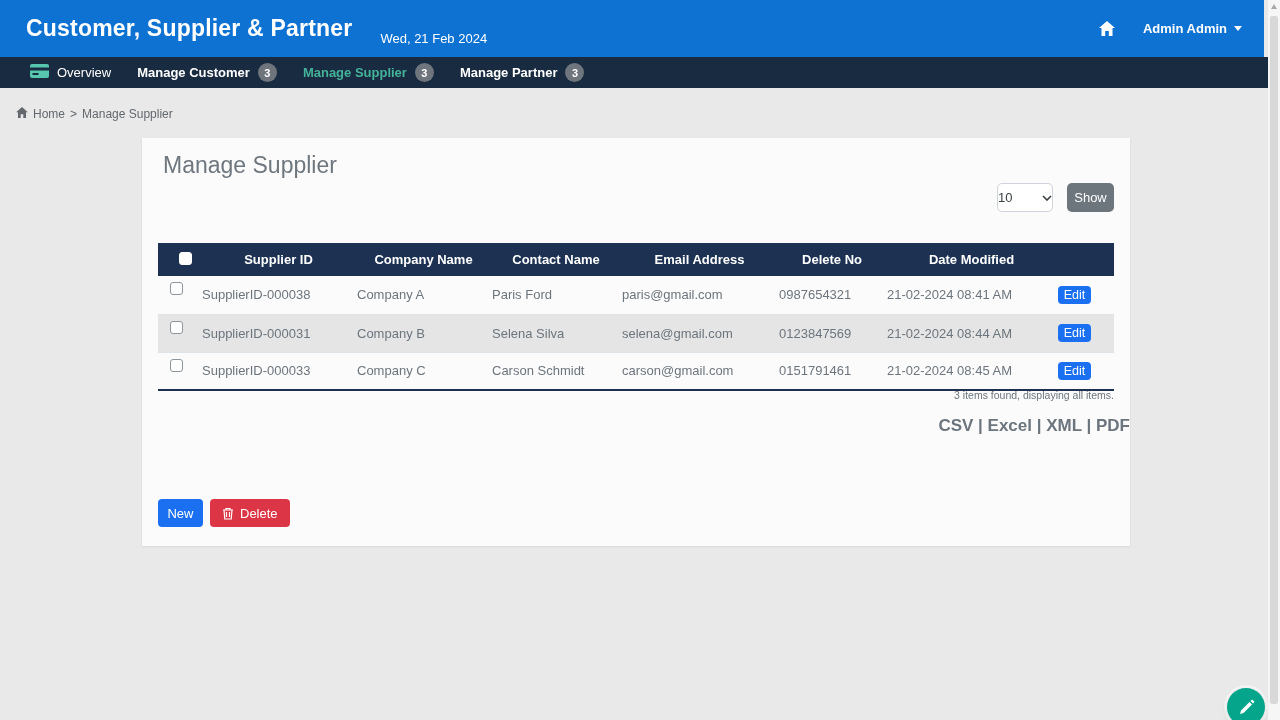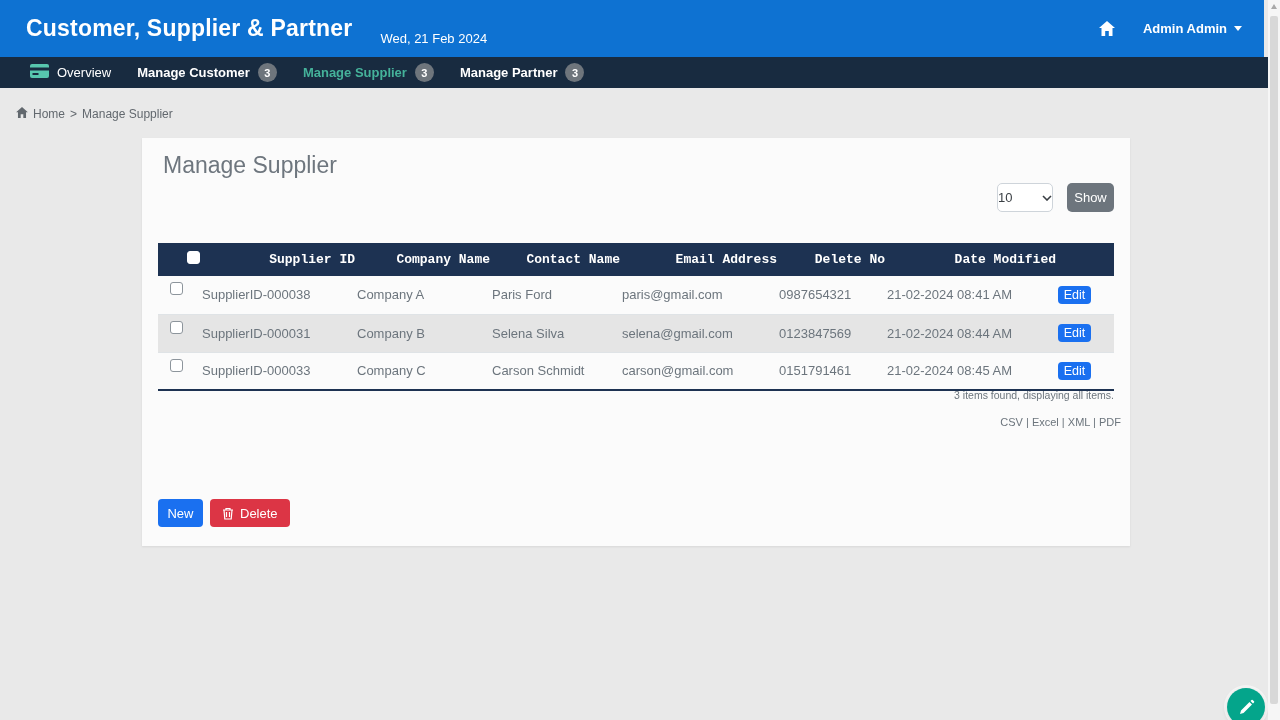--- a/index.html
+++ b/index.html
@@ -55,34 +55,34 @@
          display:inline-flex; align-items:center; justify-content:center; gap:6px;
          font-family:"Liberation Sans", sans-serif; }
   .btn-show { background:#6d757d; width:47px; height:29px; border-radius:5px; }
   .btn-edit { background:#1a70f0; width:33px; height:18px; font-size:12.5px; }
   .btn-new  { background:#1a70f0; width:45px; height:28px; }
   .btn-del  { background:#dc3545; height:28px; padding:0 12px; }
 
   
   table.grid { position:absolute; left:16px; top:105px; width:956px; border-collapse:collapse; table-layout:fixed; }
   table.grid thead tr { background:#1d3252; height:33px; }
-  table.grid th { color:#fff; font-size:13px; font-weight:bold; text-align:right; padding-left:2px;font-family:Liberation Mono, monospace; }
+  table.grid th { color:#fff; font-size:13px; font-weight:bold; text-align:center; padding-left:2px; }
   table.grid tbody tr { height:38px; border-bottom:1px solid #dfe3e6; }
   table.grid tbody tr.striped { background:#e5e5e5; }
   table.grid td { font-size:13px; color:#6c757d; padding-left:2px; }
   table.grid { border-bottom:2px solid #1d3252; }
   .cb-cell { padding-left:12px !important; vertical-align:top; padding-top:6px; }
   thead .cb-cell { vertical-align:middle; padding-top:0; }
   .cbx { width:13px; height:13px; border-radius:3px; display:inline-block; }
   .cbx-head { background:#fff; border:1px solid #fff; }
   .cbx-row  { background:#fff; border:1px solid #8d959c; }
   .edit-cell { text-align:left; }
 
   .table-note { position:absolute; right:16px; top:251px; font-size:10.5px; color:#6c757d; }
-  .export-links { position:absolute; right:9px; top:278px; font-size:11px; color:#6c757d; }
+  .export-links { position:absolute; right:0; top:278px; font-size:17px; color:#6c757d;font-weight:bold; }
   .export-links span[data-interactable="true"] { cursor:pointer; }
 
   .action-row { position:absolute; left:16px; top:361px; display:flex; gap:7px; }
 
   
   .fab {
     position:absolute; left:1227px; top:688px; width:38px; height:38px; border-radius:50%;
     background:#04a58b; display:flex; align-items:center; justify-content:center;
     box-shadow:0 0 0 3px rgba(255,255,255,.55), 0 2px 5px rgba(0,0,0,.25); cursor:pointer;
   }

